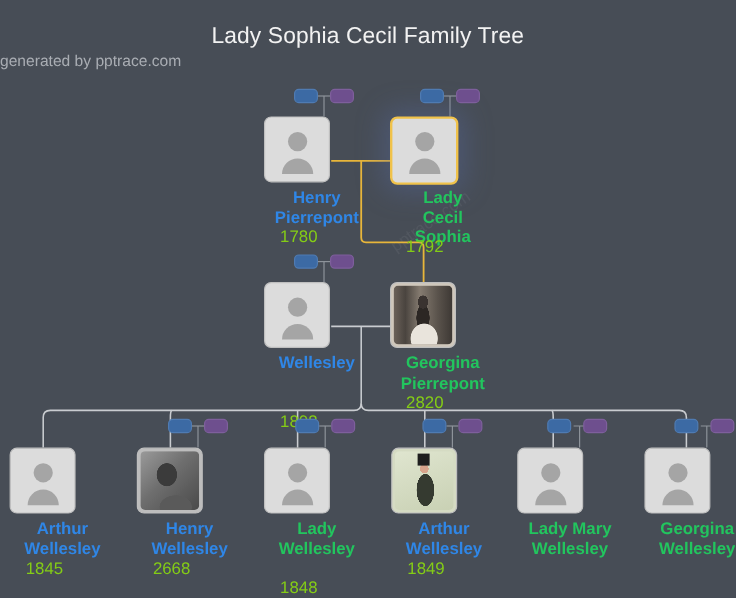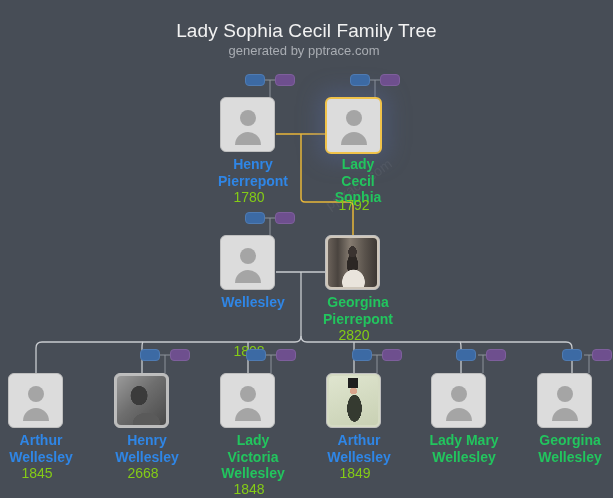--- a/index.html
+++ b/index.html
@@ -6,21 +6,21 @@
   body {
     width:613px; height:498px; overflow:hidden; position:relative;
     background:#474d56;
     font-family:"Liberation Sans", sans-serif;
   }
   .title {
     position:absolute; left:0; top:20px; width:613px; text-align:center;
     color:#f2f2f2; font-size:19px; letter-spacing:0.1px;
   }
   .subtitle {
-    position:absolute; left:0; top:43px; width:608px; text-align:center;
+    position:absolute; left:0; top:43px; width:608px; text-align:left;
     color:#a9adb3; font-size:13px;
   }
   svg.lines { position:absolute; left:0; top:0; }
   .person { position:absolute; width:106px; }
   .card {
     position:absolute; left:24px; width:55px; height:55px;
     border-radius:6px; background:#dcdcdc; border:1px solid #bfbfbf;
     box-sizing:border-box; overflow:hidden;
   }
   .card.focus { border:2px solid #f0c24a; box-shadow:0 0 22px 6px rgba(90,110,170,0.35); }
@@ -49,21 +49,21 @@
       linear-gradient(135deg,#9a9a9a 0%,#6e6e6e 45%,#4a4a4a 100%);
   }
   .photo.color {
     background:
       linear-gradient(#1e1e1e,#1e1e1e) 48% 6% / 10px 10px no-repeat,
       radial-gradient(ellipse 6px 6px at 50% 30%, #d8a48c 60%, transparent 62%),
       radial-gradient(ellipse 12px 22px at 52% 66%, #353a30 60%, transparent 62%),
       linear-gradient(160deg,#dfe5cf 0%,#c9d1b4 100%);
   }
   .name {
-    position:absolute; left:4px; width:106px; text-align:center;
+    position:absolute; left:15px; width:106px; text-align:center;
     font-weight:bold; font-size:14px; line-height:16.5px;
   }
   .name.m { color:#2f86e6; }
   .name.f { color:#22c55e;text-align:center; }
   .year {
     position:absolute; left:0; width:106px; text-align:center;
     color:#84cc16; font-size:14px; line-height:16.5px;
   }
   .pill {
     position:absolute; width:20px; height:12px; border-radius:4px; box-sizing:border-box;
@@ -198,21 +198,20 @@
 <div class="pill blue" style="left:140px; top:349px;"></div>
 <div class="pill purple" style="left:170px; top:349px;"></div>
 
 <div class="person" style="left:196px; top:373px;">
   <div class="card" style="top:0;">
     <div class="avatar-head"></div>
     <div class="avatar-body"></div>
   </div>
   <div class="name f" style="top:59px;">
     <div>Lady</div>
-    <div>Victoria</div>
     <div>Wellesley</div>
   </div>
   <div class="year" style="top:108px;">1848</div>
 </div>
 <div class="pill blue" style="left:246px; top:349px;"></div>
 <div class="pill purple" style="left:276px; top:349px;"></div>
 
 <div class="person" style="left:302px; top:373px;">
   <div class="card" style="top:0; background:#d5dbc3;">
     <div class="photo color"></div>

